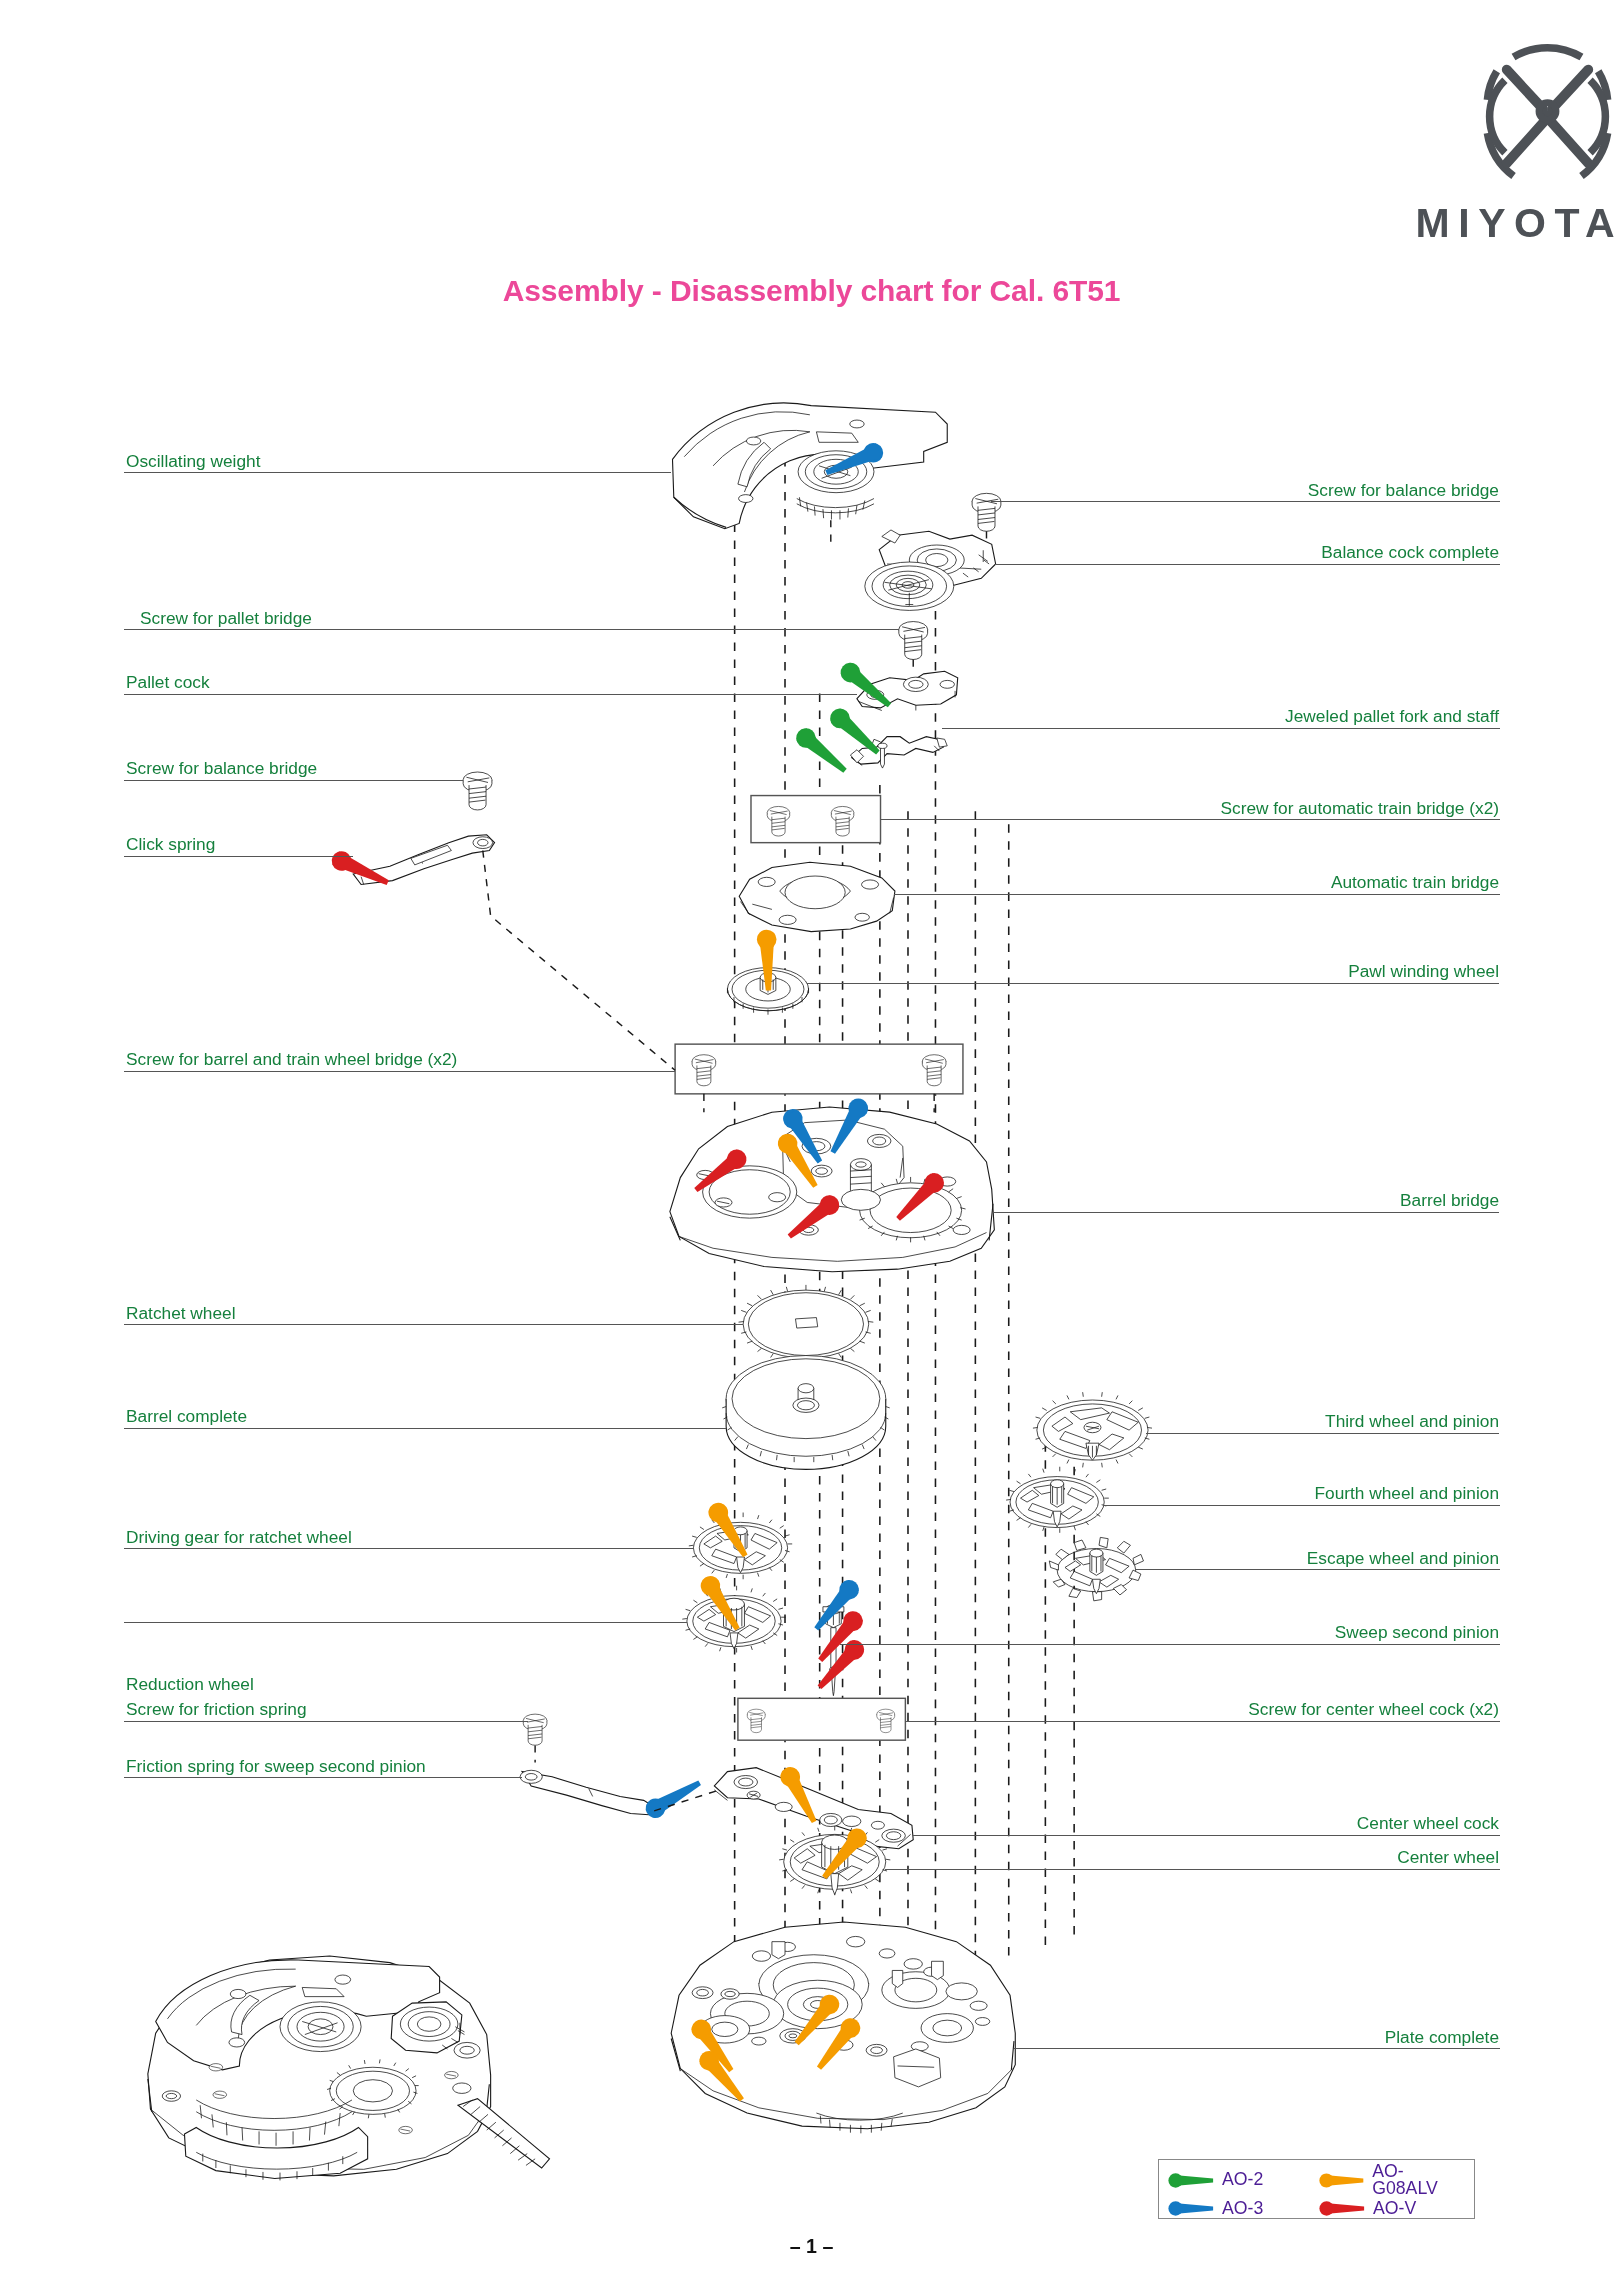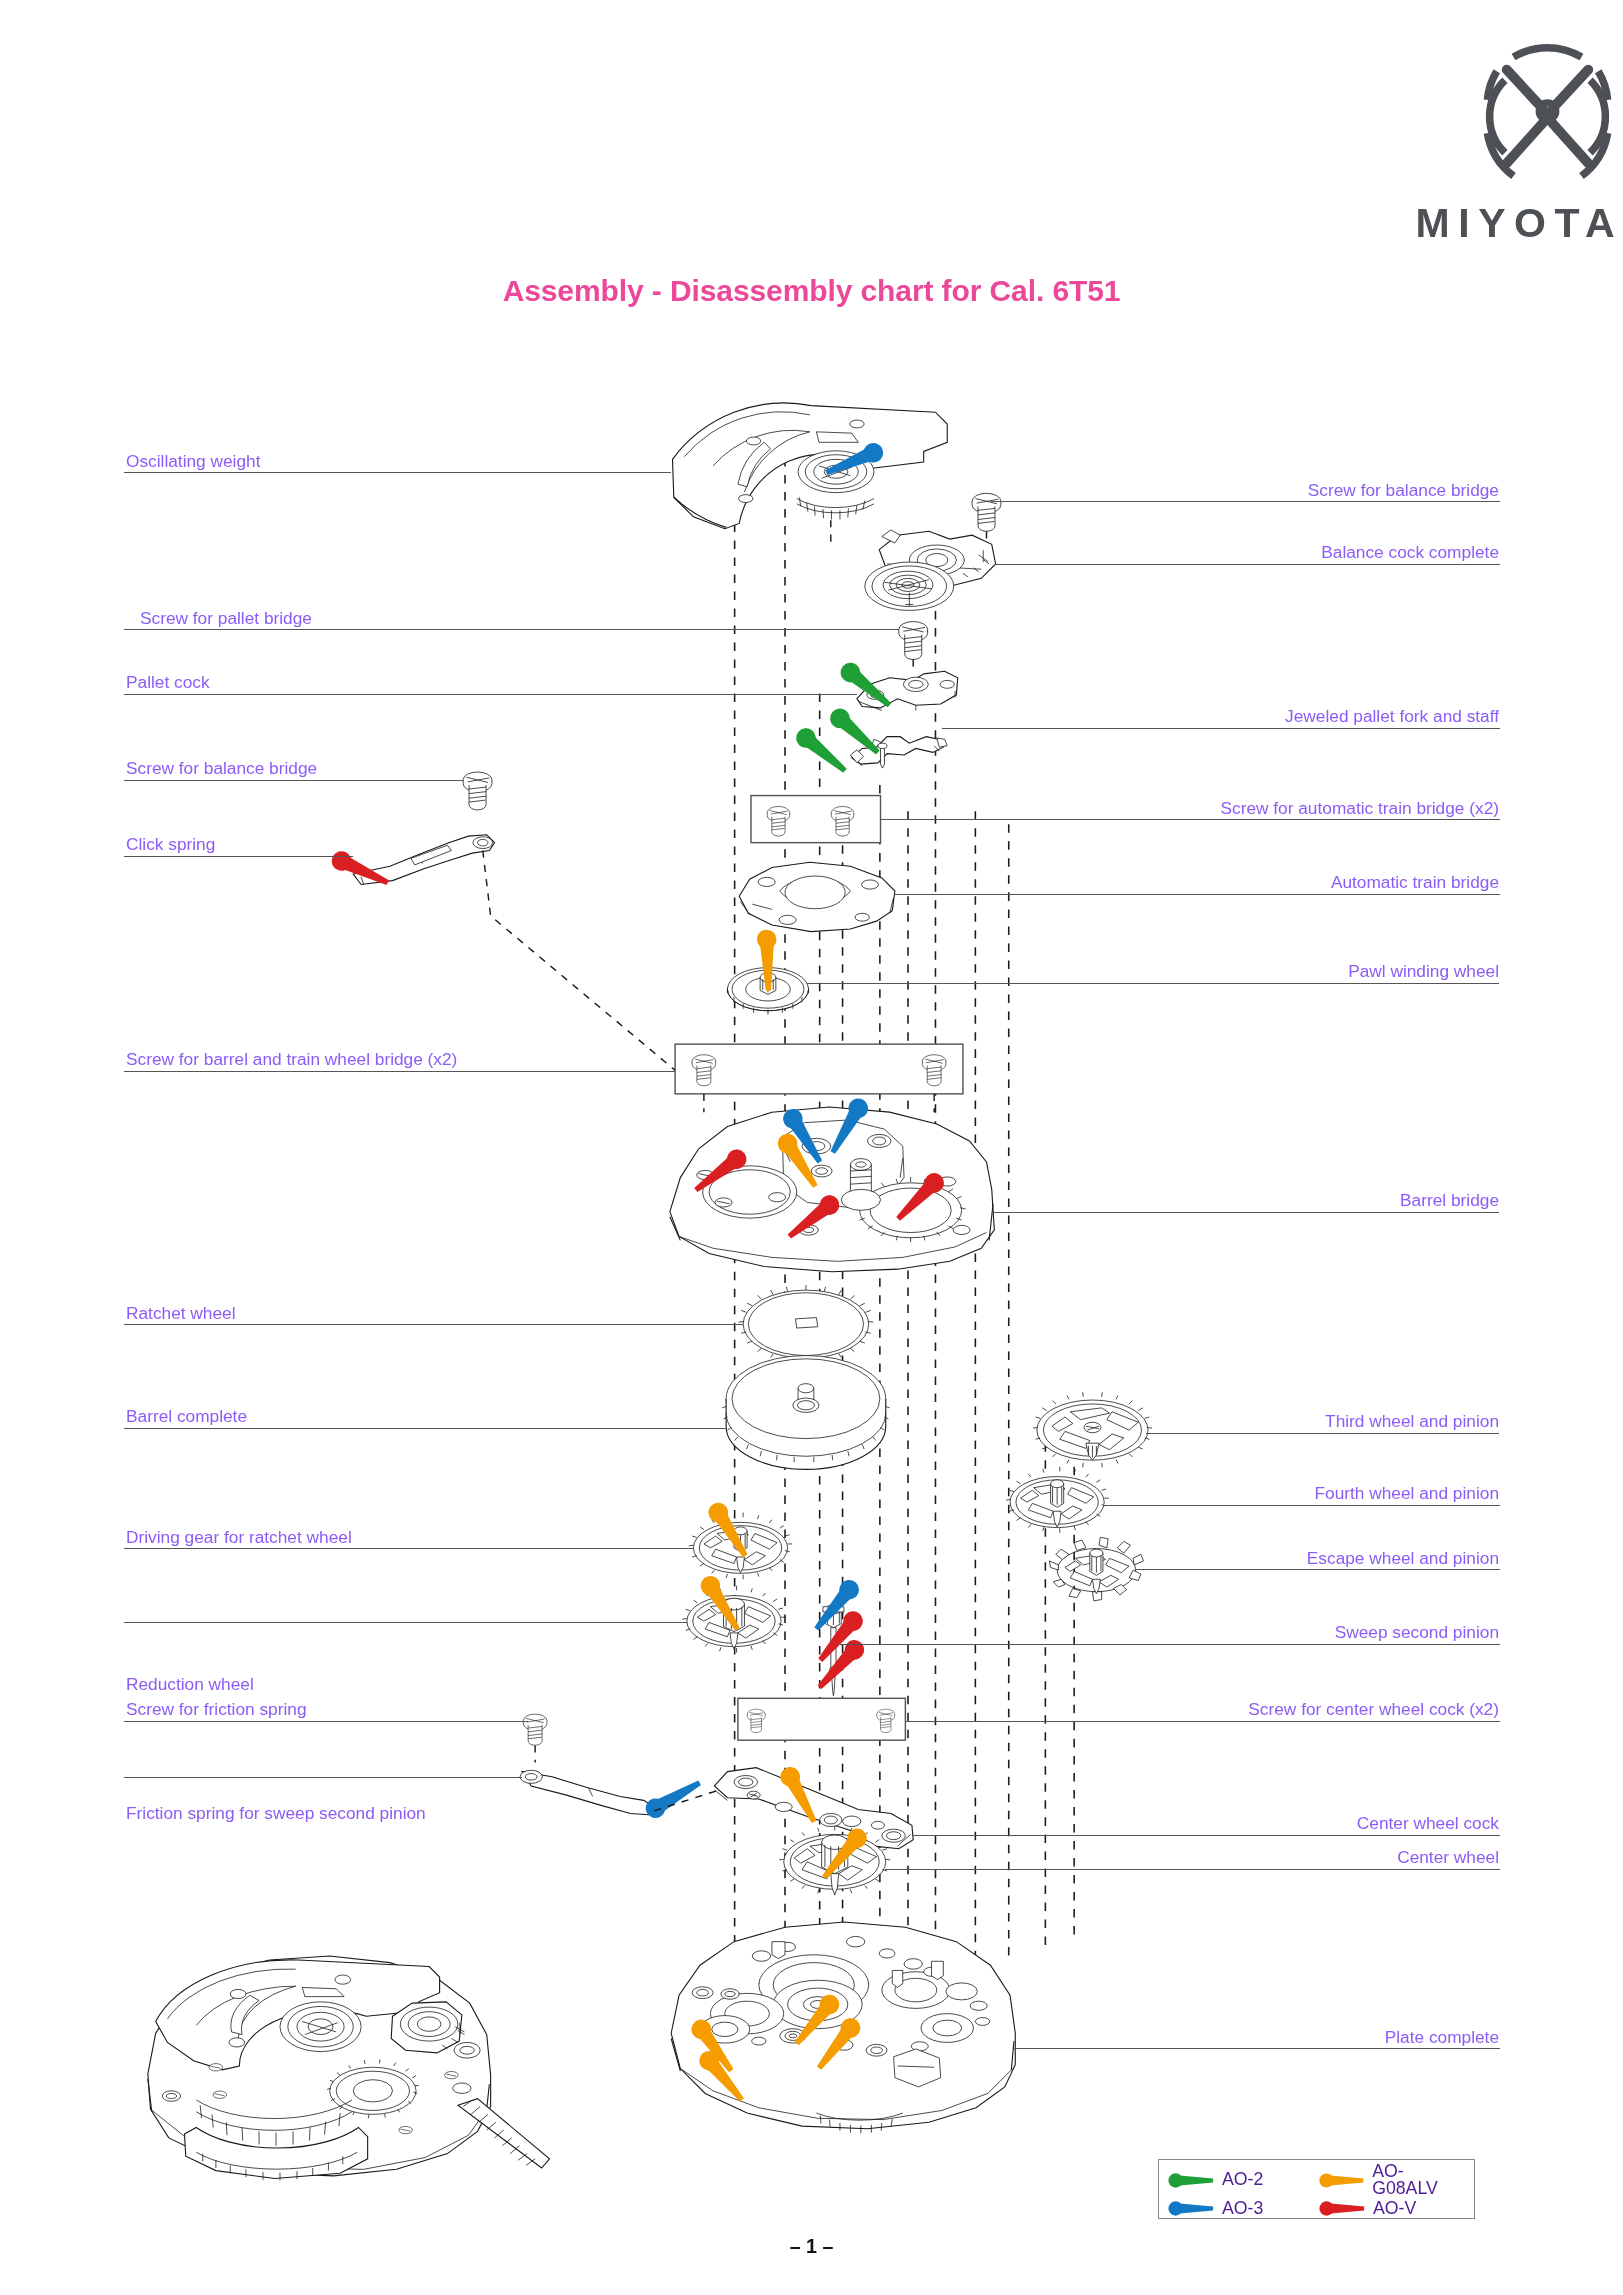--- a/index.html
+++ b/index.html
@@ -44,21 +44,21 @@
     font-size: 30px;
     font-weight: bold;
     color: #ec4899;
     letter-spacing: -0.1px;
   }
 
   
   .label {
     position: absolute;
     font-size: 17.3px;
-    color: #8b5cf6;
+    color: #15803d;
     white-space: nowrap;
     line-height: 1;
   }
   .label-left  { text-align: left;  }
   .label-right { text-align: right; }
 
   .leader {
     position: absolute;
     height: 0;
     border-top: 1px solid #555;
@@ -887,21 +887,21 @@
   <div class="label label-left" style="left:140px; top:610px;">Screw for pallet bridge</div>
   <div class="label label-left" style="left:126px; top:674px;">Pallet cock</div>
   <div class="label label-left" style="left:126px; top:760px;">Screw for balance bridge</div>
   <div class="label label-left" style="left:126px; top:836px;">Click spring</div>
   <div class="label label-left" style="left:126px; top:1051px;">Screw for barrel and train wheel bridge (x2)</div>
   <div class="label label-left" style="left:126px; top:1305px;">Ratchet wheel</div>
   <div class="label label-left" style="left:126px; top:1408px;">Barrel complete</div>
   <div class="label label-left" style="left:126px; top:1529px;">Driving gear for ratchet wheel</div>
   <div class="label label-left" style="left:126px; top:1676px;text-align:right;">Reduction wheel</div>
   <div class="label label-left" style="left:126px; top:1701px;">Screw for friction spring</div>
-  <div class="label label-left" style="left:126px; top:1758px;margin-top:47px;">Friction spring for sweep second pinion</div>
+  <div class="label label-left" style="left:126px; top:1758px;">Friction spring for sweep second pinion</div>
 
   <div class="label label-right" style="right:124px; top:482px;">Screw for balance bridge</div>
   <div class="label label-right" style="right:124px; top:544px;">Balance cock complete</div>
   <div class="label label-right" style="right:124px; top:708px;">Jeweled pallet fork and staff</div>
   <div class="label label-right" style="right:124px; top:800px;">Screw for automatic train bridge (x2)</div>
   <div class="label label-right" style="right:124px; top:874px;margin-left:26px;">Automatic train bridge</div>
   <div class="label label-right" style="right:124px; top:963px;">Pawl winding wheel</div>
   <div class="label label-right" style="right:124px; top:1192px;">Barrel bridge</div>
   <div class="label label-right" style="right:124px; top:1413px;">Third wheel and pinion</div>
   <div class="label label-right" style="right:124px; top:1485px;">Fourth wheel and pinion</div>

